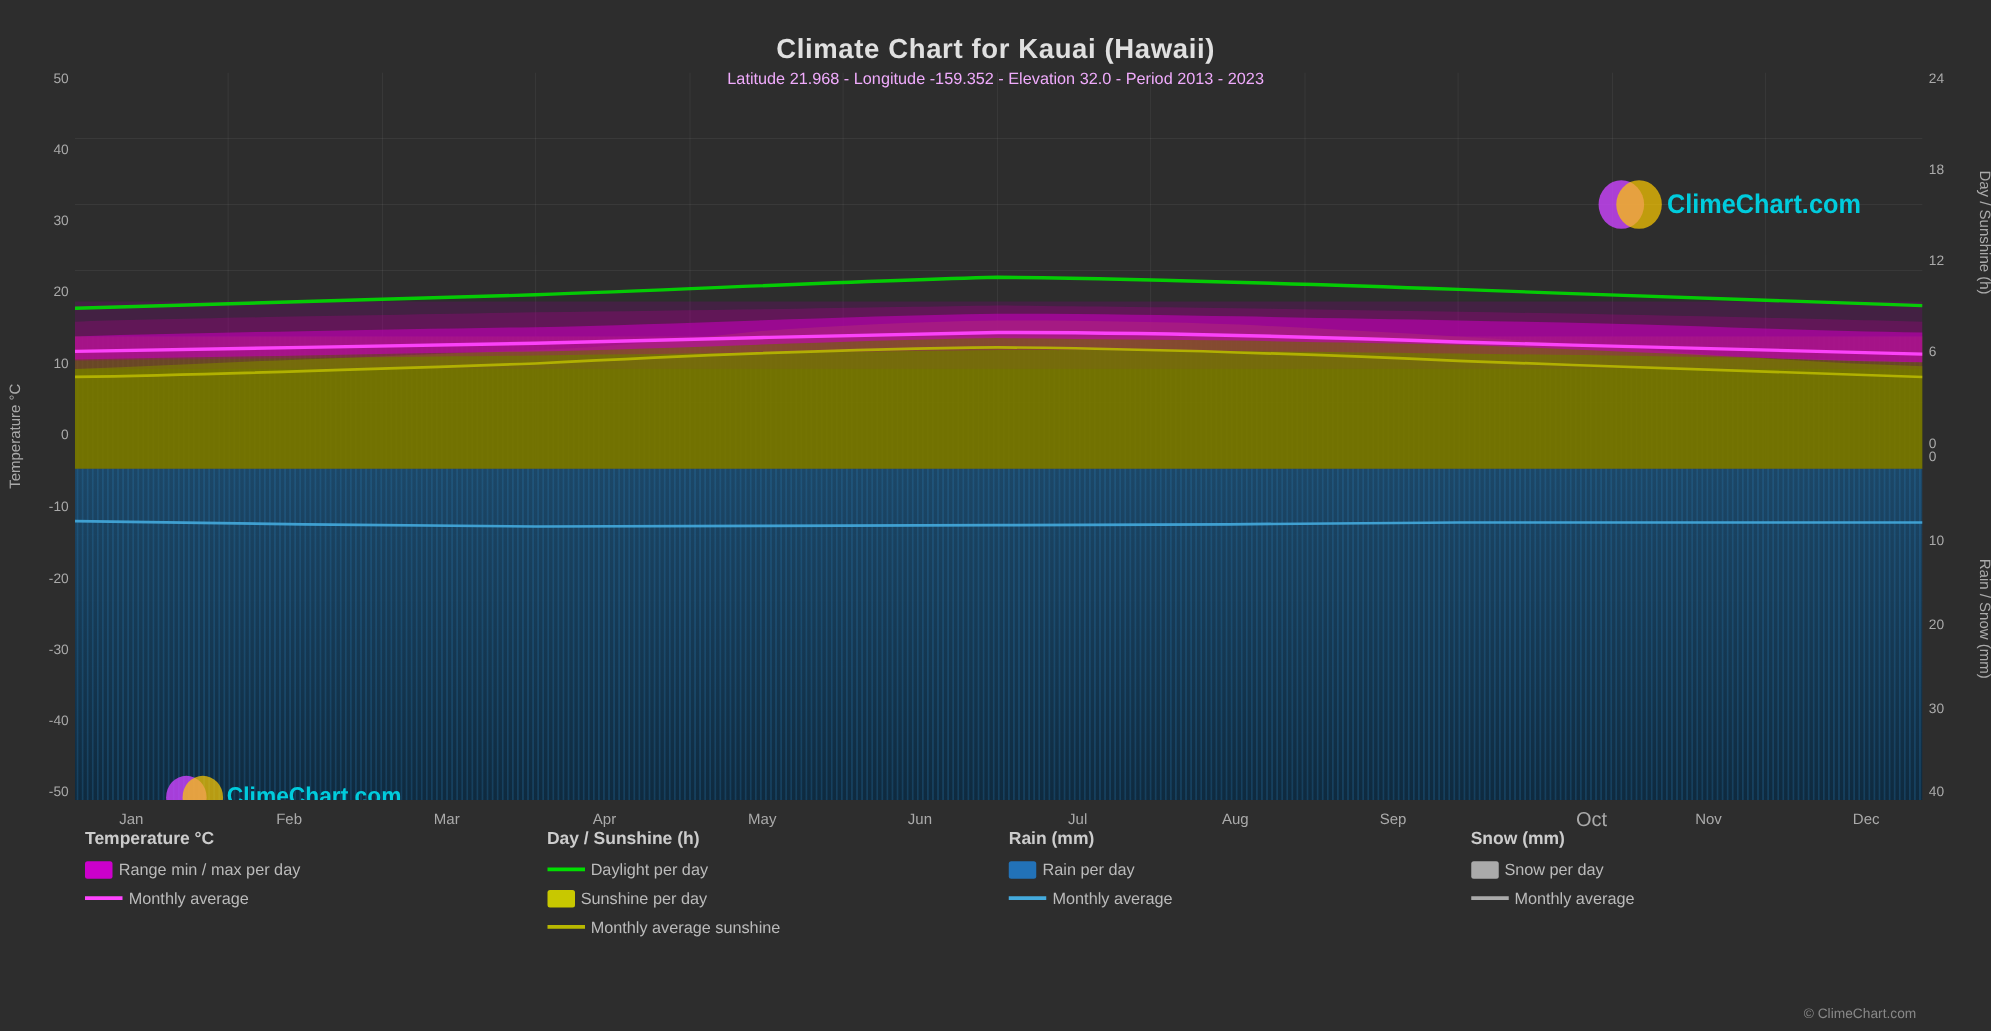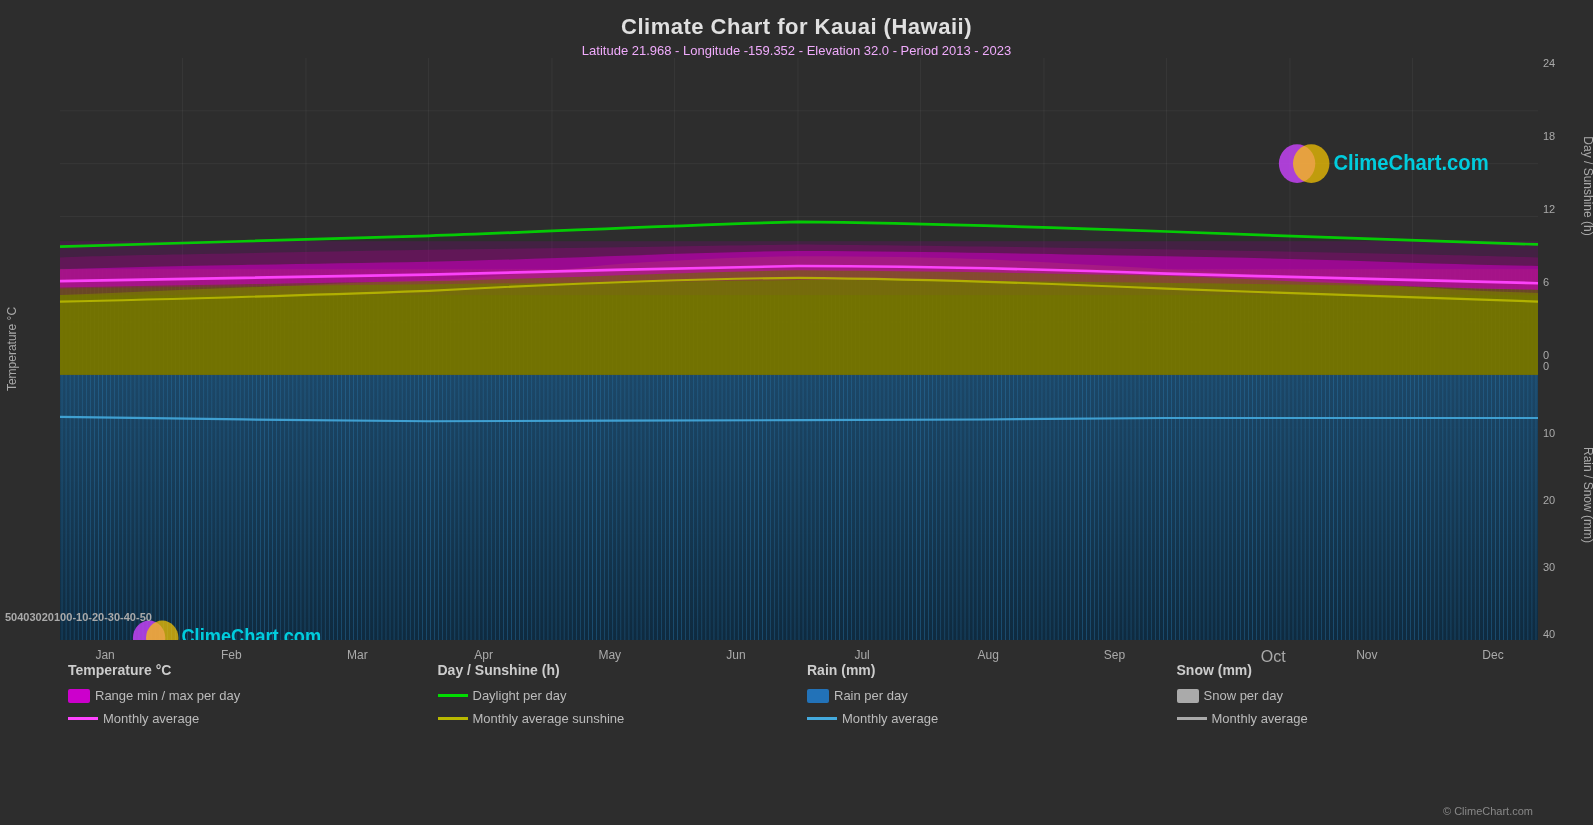--- a/index.html
+++ b/index.html
@@ -15,48 +15,47 @@
       width: 1593px;
       height: 825px;
       position: relative;
       background: #2d2d2d;
     }
     .chart-title {
       text-align: center;
       color: #e0e0e0;
       font-size: 22px;
       font-weight: bold;
-      padding-top: 14px;
+      padding-top: 26px;
       letter-spacing: 0.5px;
     }
     .chart-subtitle {
       text-align: center;
       color: #f0abfc;
       font-size: 13px;
       margin-top: 3px;
     }
     .chart-area {
       position: absolute;
       top: 58px;
       left: 60px;
       right: 55px;
       bottom: 185px;
     }
     
     .y-axis-left {
       position: absolute;
       left: -55px;
       top: 0;
-      bottom: 17px;
+      bottom: 0;
       width: 50px;
       display: flex;
-      flex-direction: row;
+      flex-direction: column;
       justify-content: space-between;
       align-items: flex-end;
-      font-weight: bold;
     }
     .y-label {
       font-size: 11px;
       color: #aaa;
       line-height: 1;
     }
     
     .legend-area {
       position: absolute;
       bottom: 0;
@@ -284,20 +283,24 @@
       </div>
     </div>
 
     <div class="legend-col">
       <div class="legend-title">Day / Sunshine (h)</div>
       <div class="legend-item">
         <div class="legend-line" style="background:#00dd00;"></div>
         <span>Daylight per day</span>
       </div>
       <div class="legend-item">
+        <div class="legend-swatch" style="background:#c8c800;"></div>
+        <span>Sunshine per day</span>
+      </div>
+      <div class="legend-item">
         <div class="legend-line" style="background:#b8b800;"></div>
         <span>Monthly average sunshine</span>
       </div>
     </div>
 
     <div class="legend-col">
       <div class="legend-title">Rain (mm)</div>
       <div class="legend-item">
         <div class="legend-swatch" style="background:#2272b8;"></div>
         <span>Rain per day</span>

